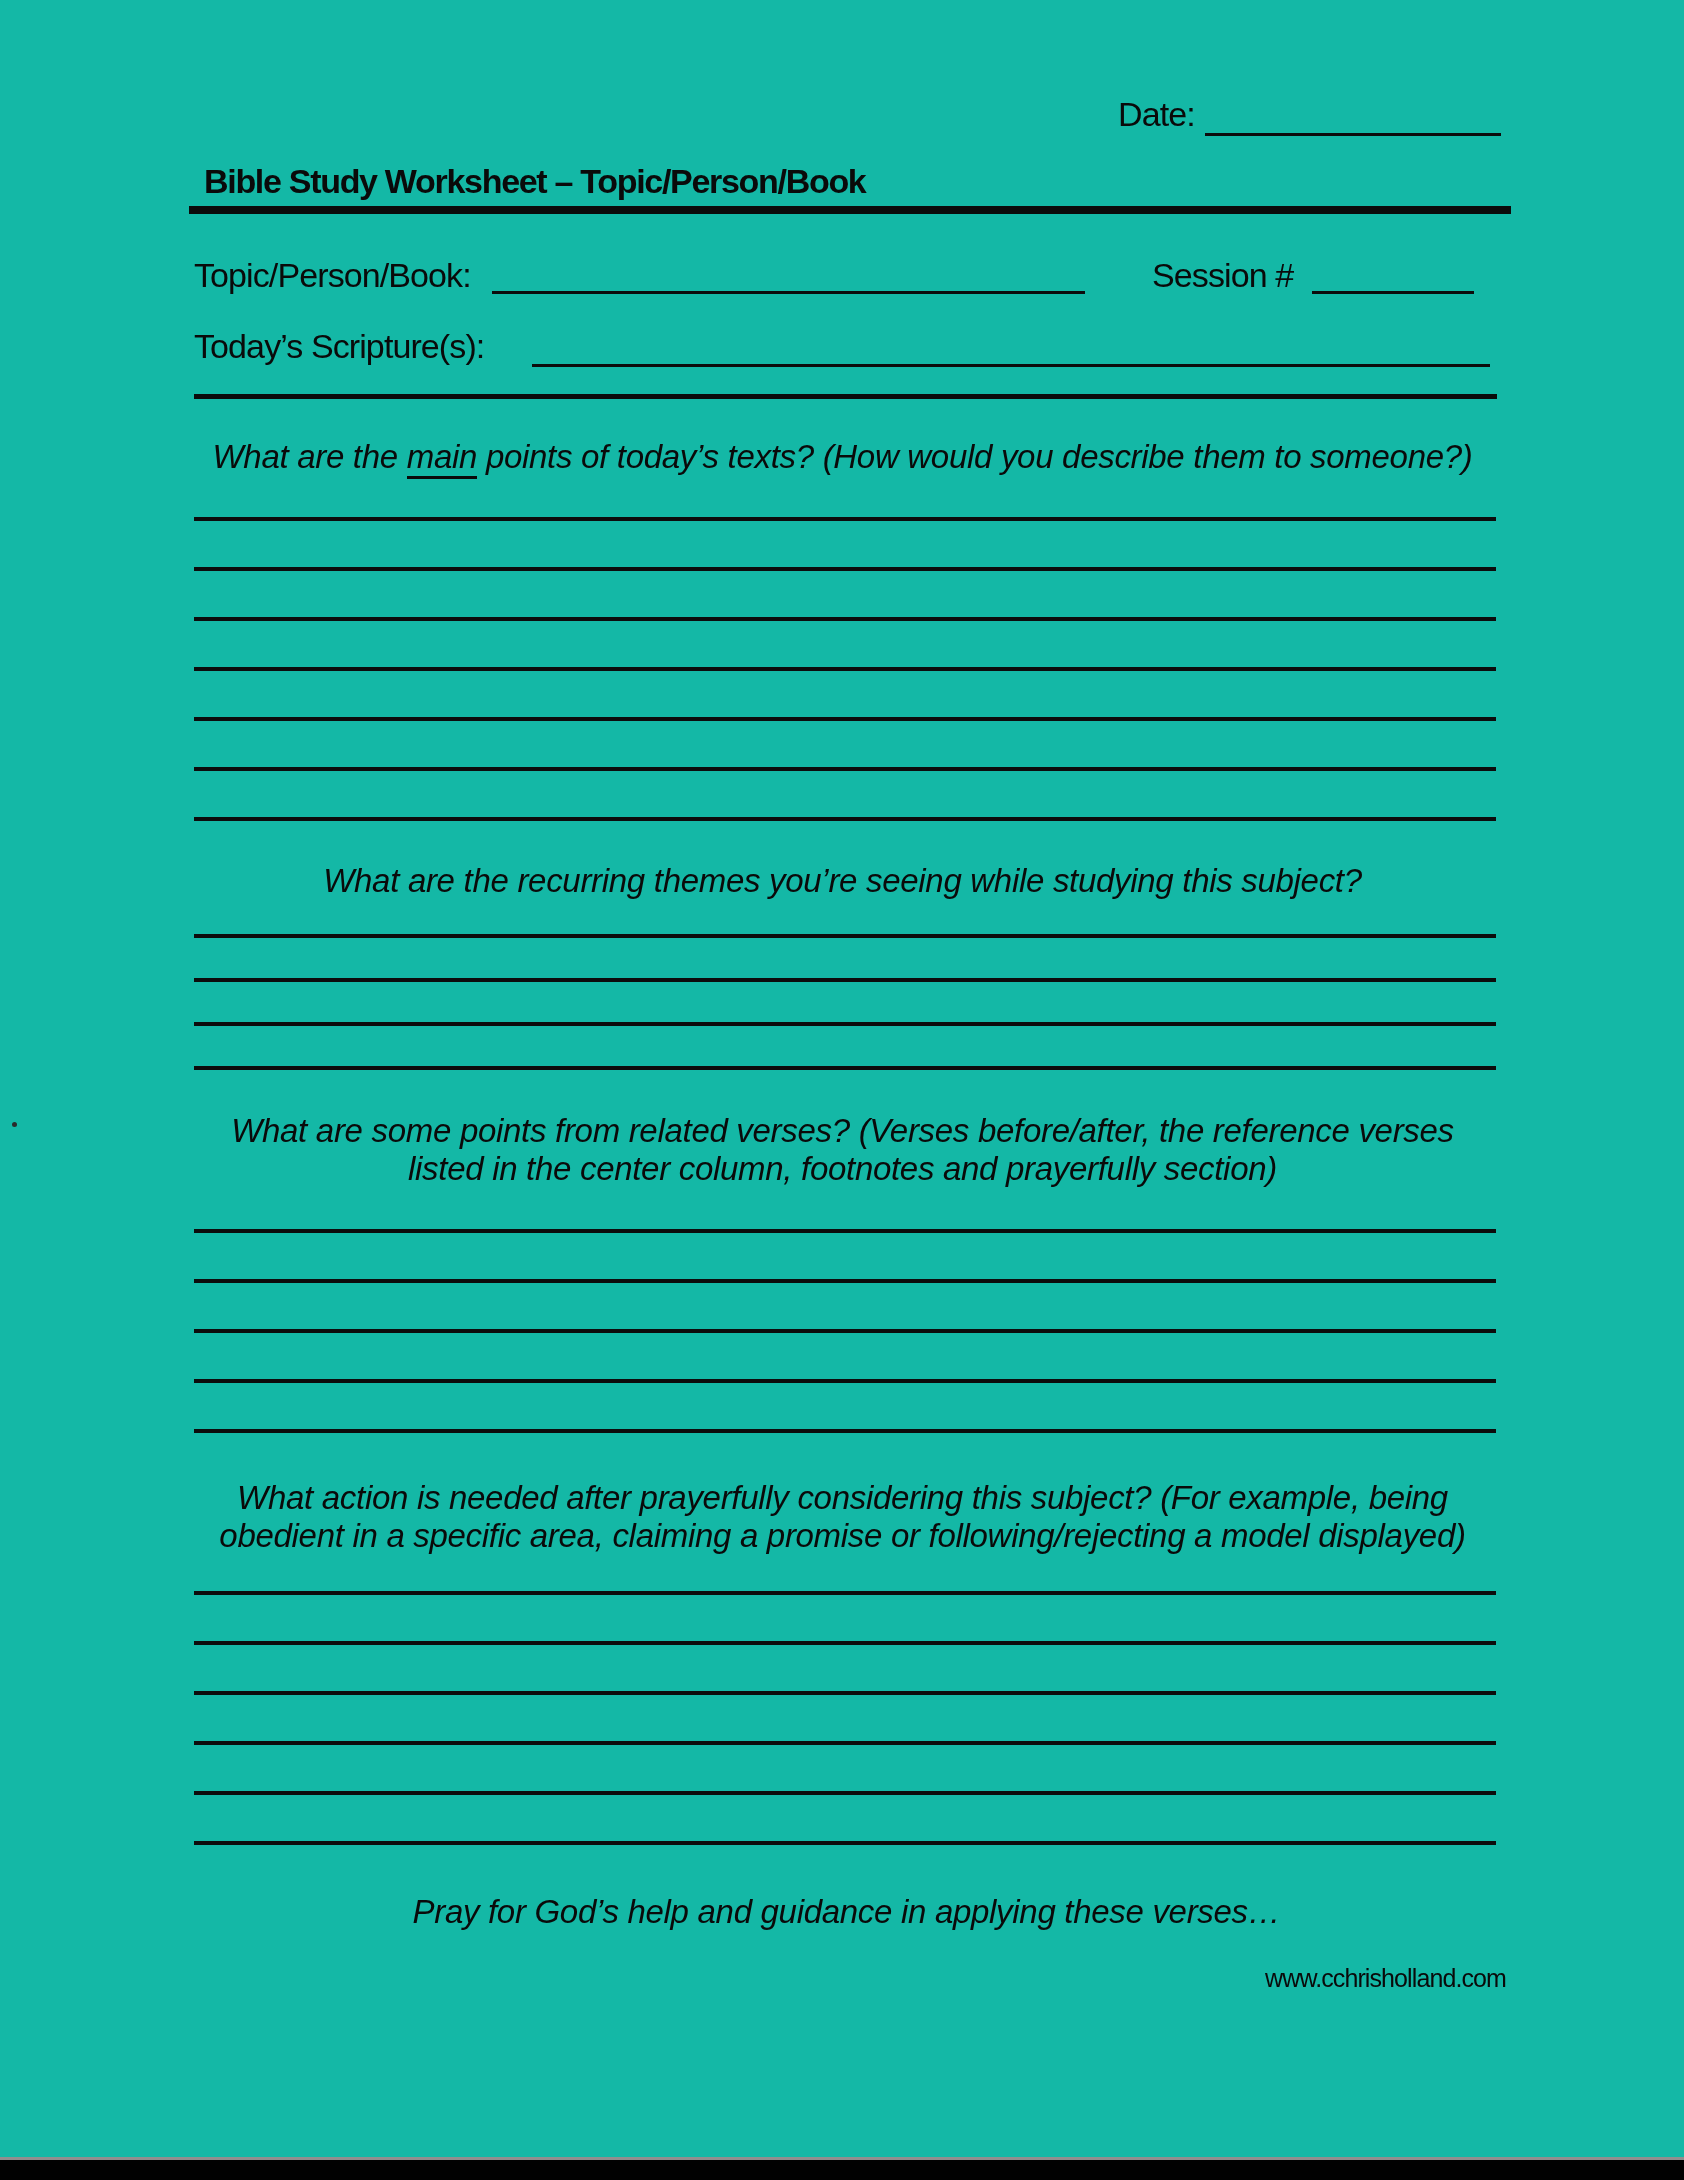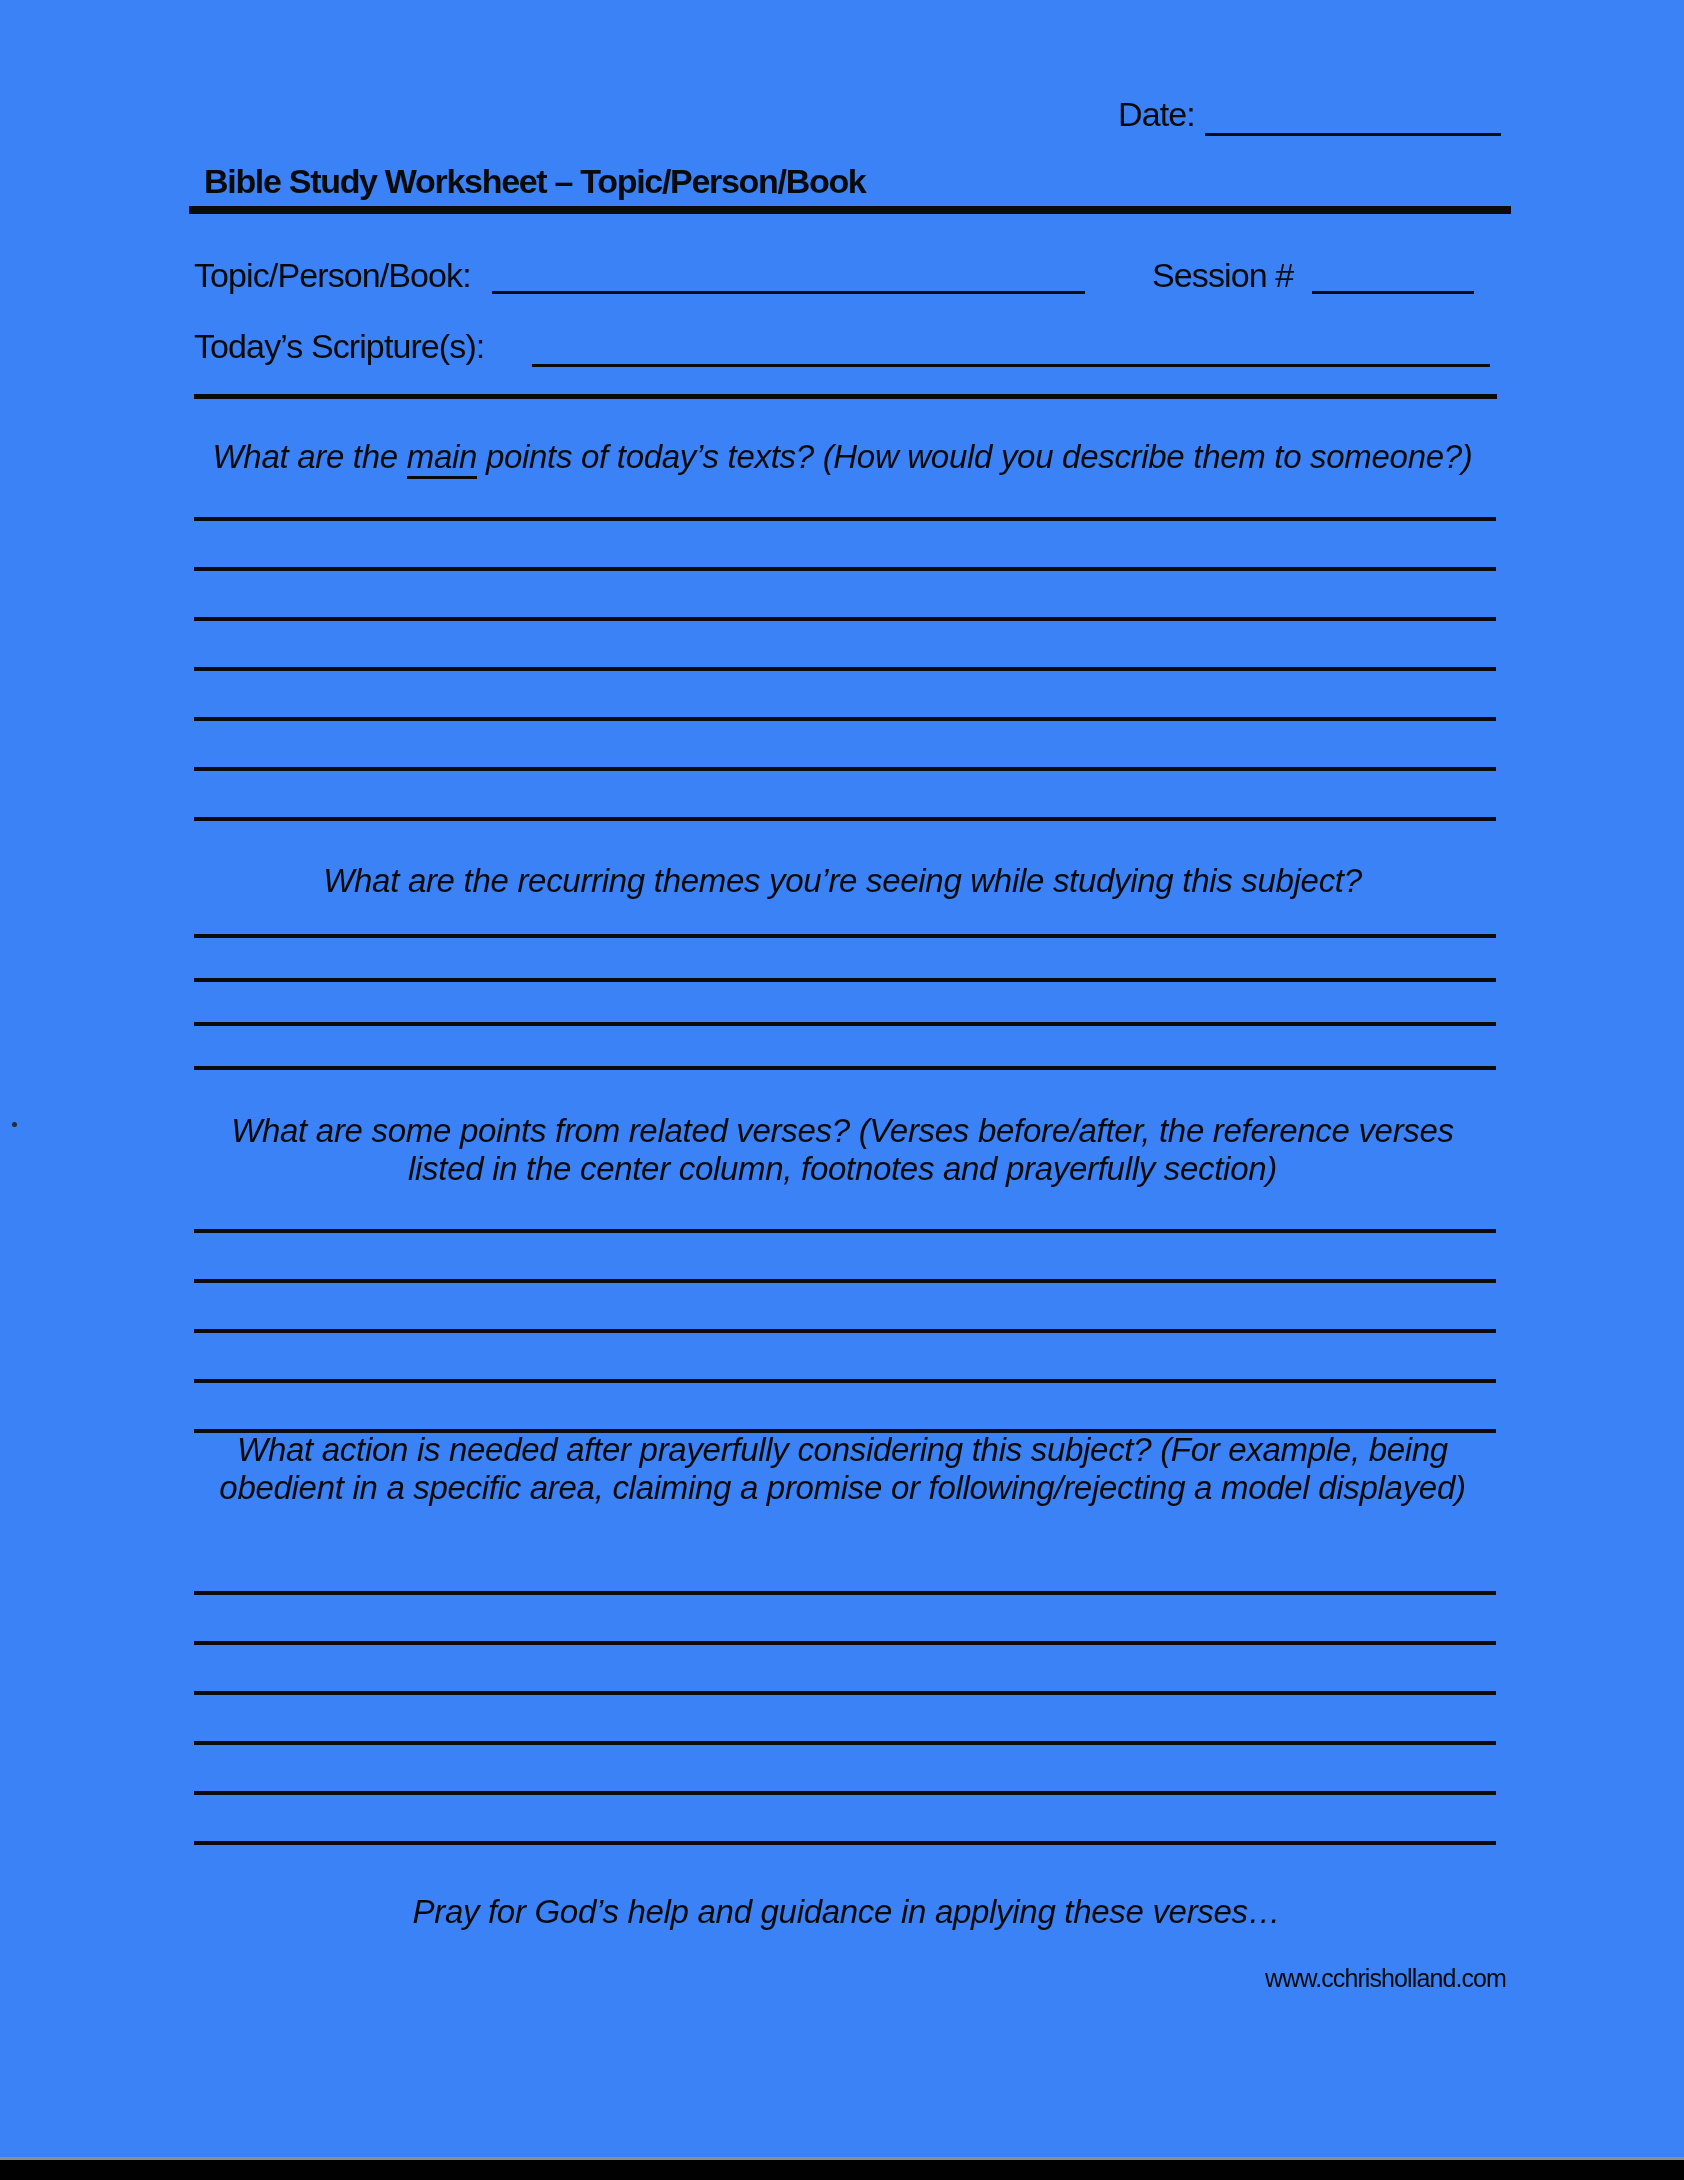--- a/index.html
+++ b/index.html
@@ -3,21 +3,21 @@
 <meta charset="utf-8">
 <style>
   * { box-sizing: border-box; margin: 0; padding: 0; }
   html, body { background: #e8e8e8; }
   body { font-family: "Liberation Sans", sans-serif; }
 
   .page {
     position: relative;
     width: 1685px;
     height: 2181px;
-    background: #3b82f6;
+    background: #14b8a6;
     color: #0a0a0a;
     overflow: hidden;
   }
 
   .label {
     position: absolute;
     font-size: 34px;
     letter-spacing: -0.9px;
     color: #0a0a0a;
     white-space: nowrap;
@@ -87,21 +87,21 @@
 
   .q1-text { top: 438px; }
   .q1-lines { top: 471px; }
 
   .q2-text { top: 862px; }
   .q2-lines { top: 894px; }
 
   .q3-text { top: 1112px; }
   .q3-lines { top: 1183px; }
 
-  .q4-text { top: 1431px; }
+  .q4-text { top: 1479px; }
   .q4-lines { top: 1545px; }
 
   .date-label { left: 1118px; top: 95px; }
   .date-line { left: 1205px; top: 99px; width: 296px; height: 37px; }
 
   .topic-label { left: 194px; top: 256px; }
   .topic-line { left: 492px; top: 257px; width: 593px; height: 37px; }
   .session-label { left: 1152px; top: 256px; }
   .session-line { left: 1312px; top: 257px; width: 162px; height: 37px; }
 

